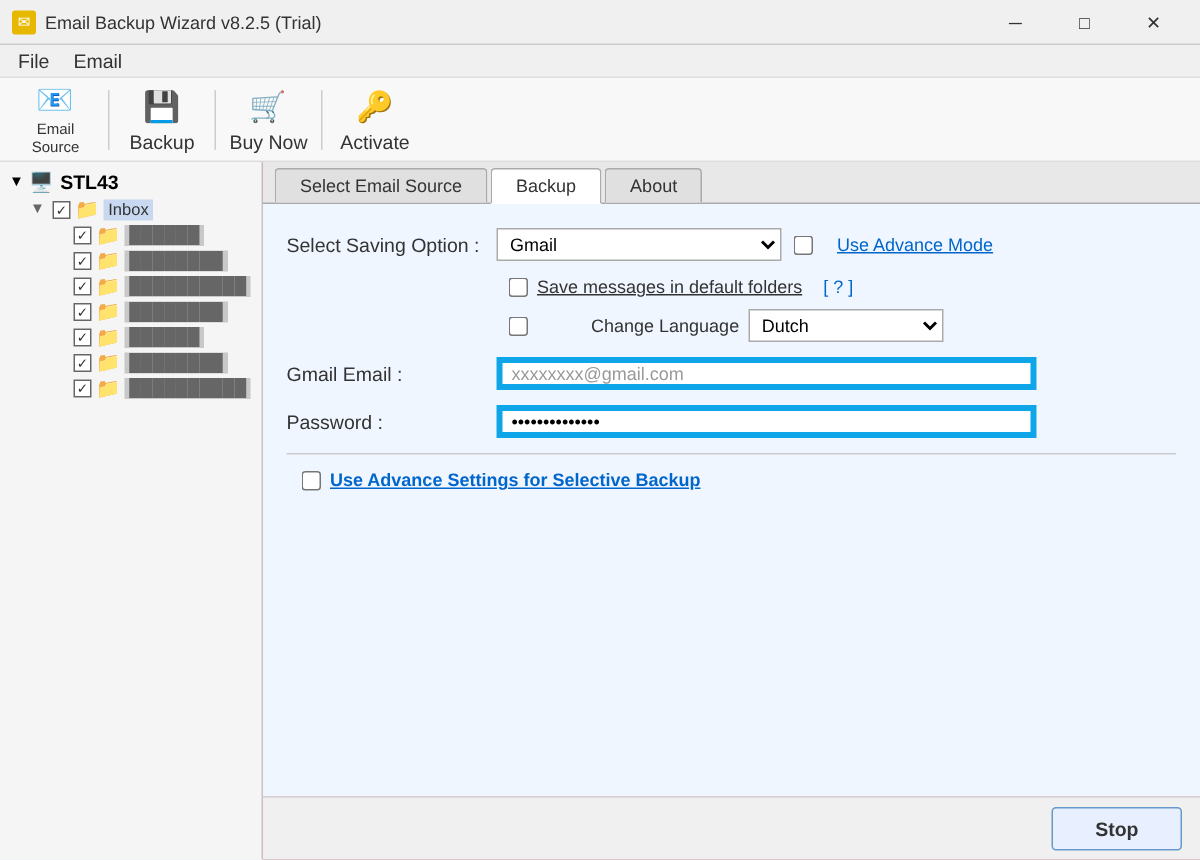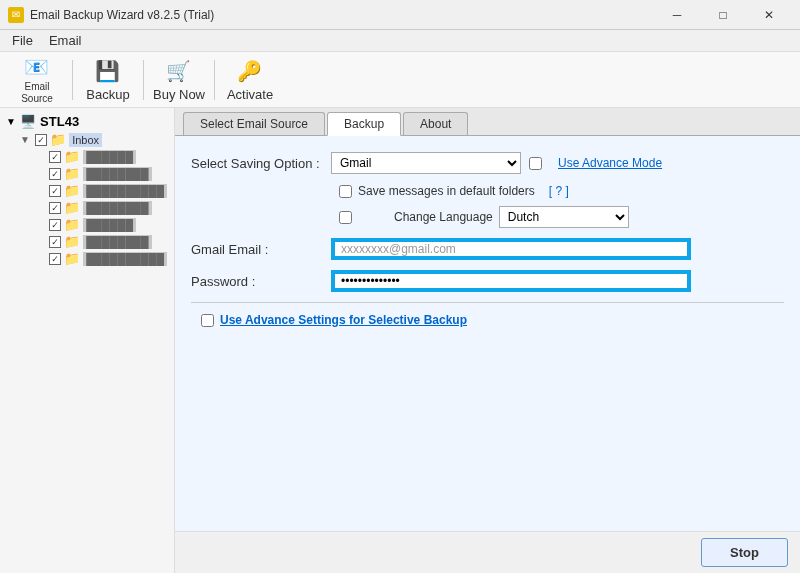--- a/index.html
+++ b/index.html
@@ -166,21 +166,21 @@
       padding: 0 6px;
       font-size: 12px;
     }
     .checkbox-row {
       display: flex;
       align-items: center;
       gap: 6px;
       margin-bottom: 8px;
       padding-left: 148px;
     }
-    .checkbox-row label { color: #333; font-size: 12px; }
+    .checkbox-row label { color: #333; font-size: 12px; text-decoration: underline; }
     .use-advance-link { color: #0066cc; font-size: 12px; text-decoration: underline; cursor: pointer; margin-left: 8px; }
     .help-link { color: #0066cc; font-size: 12px; text-decoration: none; cursor: pointer; margin-left: 8px; }
 
     .language-row {
       display: flex;
       align-items: center;
       padding-left: 148px;
       margin-bottom: 10px;
       gap: 6px;
     }

